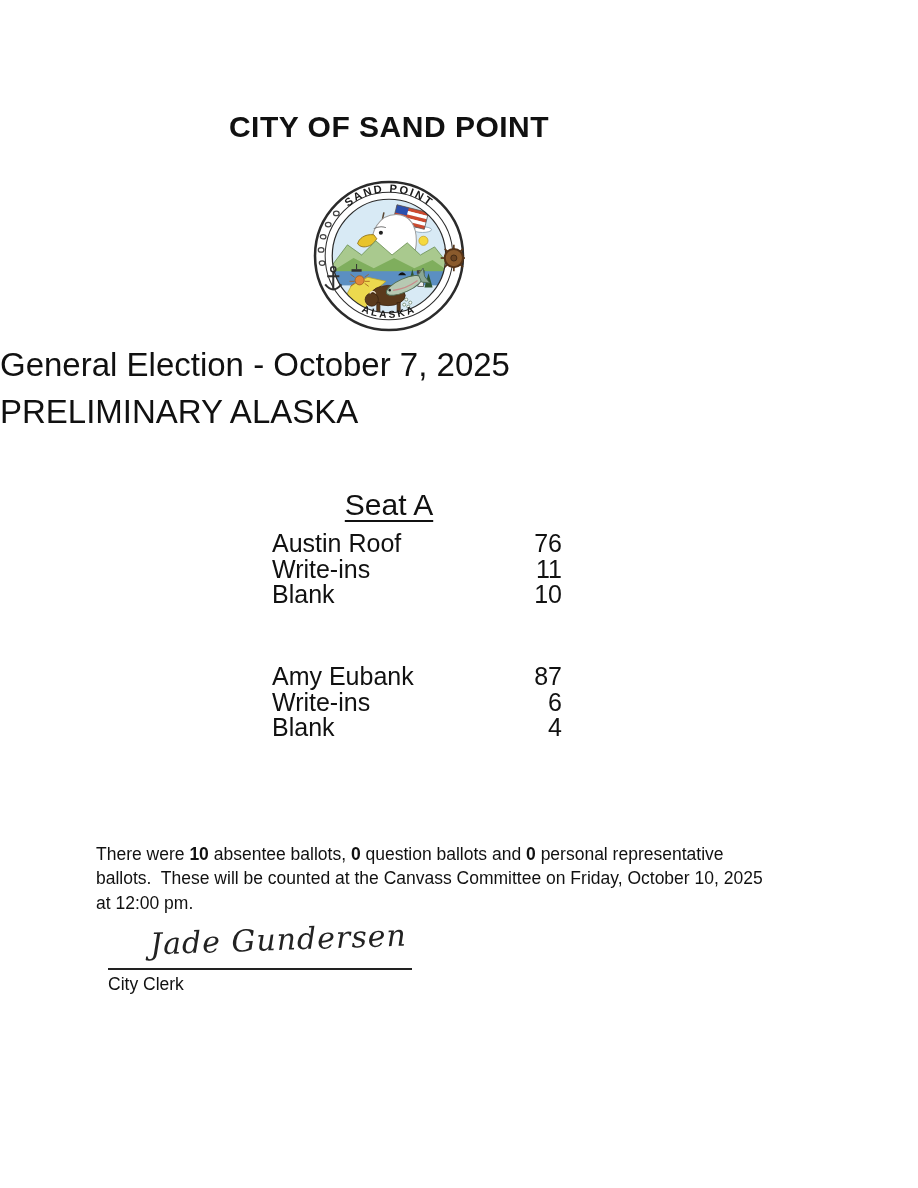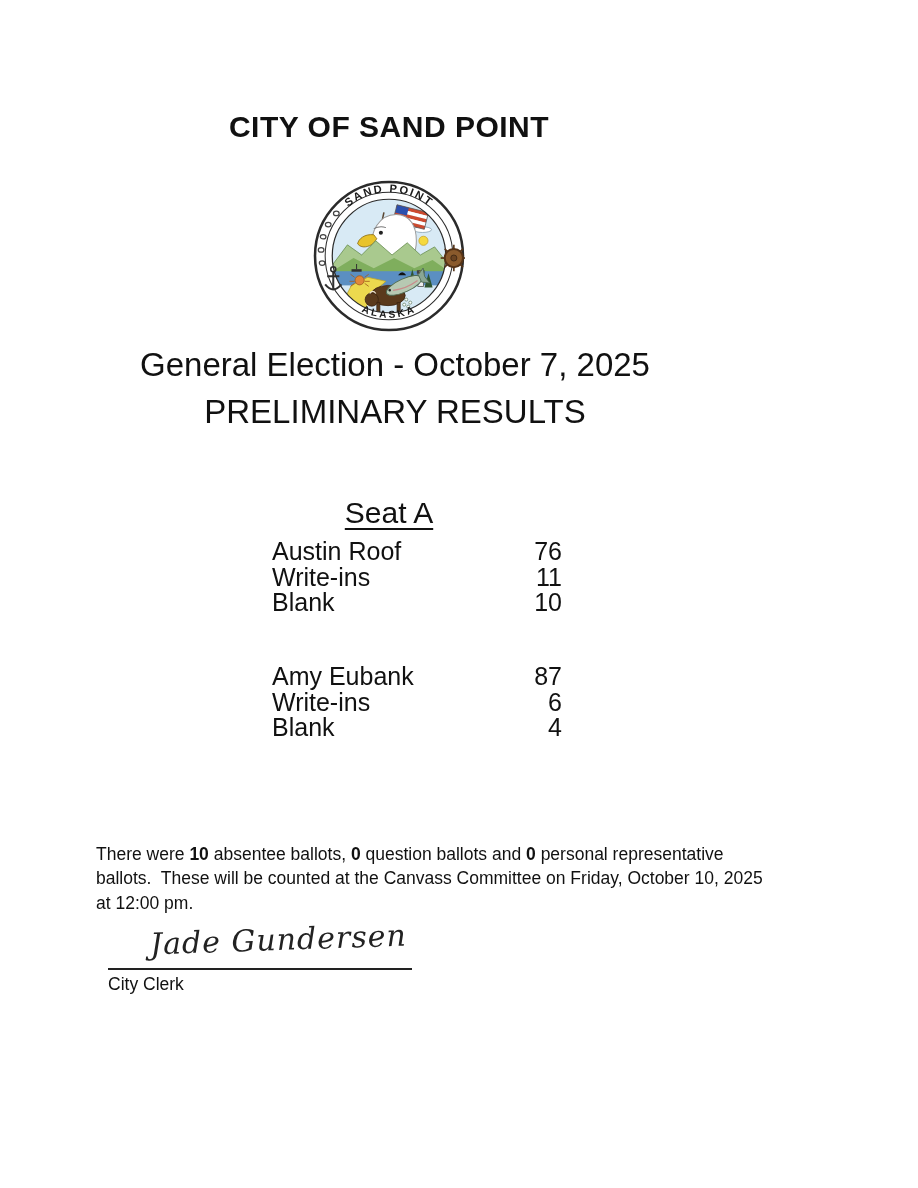--- a/index.html
+++ b/index.html
@@ -24,31 +24,30 @@
   .seal-wrap {
     position: absolute;
     top: 180px; left: 50%;
     transform: translateX(-50%);
     width: 152px; height: 152px;
   }
   .seal-wrap svg { width: 100%; height: 100%; display: block; }
   .subtitle {
     position: absolute;
     top: 341px; left: 0; width: 100%;
-    text-align: center;
+    text-align: left;
     font-size: 33px;
     font-weight: 400;
     line-height: 47px;
-    padding-left: 6px;
   }
   .seat { position: absolute; left: 0; width: 100%; }
   .seat-a { top: 488px; }
   .seat-c { top: 655px; }
   .seat-heading {
-    margin: 8px;
+    margin: 0;
     text-align: center;
     font-size: 30px;
     font-weight: 400;
     text-decoration: underline;
     text-decoration-thickness: 2px;
     text-underline-offset: 5px;
   }
   .seat-rows {
     margin: 9px 0 0 272px;
     width: 290px;
@@ -212,21 +211,21 @@
         <circle cx="139" cy="77" r="3" fill="#6b4422" stroke="#3c2512" stroke-width="0.8"></circle>
       </g>
 
       <text class="seal-ring-text" font-size="11" letter-spacing="2" text-anchor="middle"><textPath href="#arcTop" startOffset="50%">SAND POINT</textPath></text>
       <text class="seal-ring-text" font-size="10" letter-spacing="2.5" text-anchor="middle"><textPath href="#arcBottom" startOffset="50%">ALASKA</textPath></text>
     </svg>
   </div>
 
   <div class="subtitle">
     <div>General Election - October 7, 2025</div>
-    <div>PRELIMINARY RESULTS</div>
+    <div>PRELIMINARY ALASKA</div>
   </div>
 
   <section class="seat seat-a">
     <h2 class="seat-heading">Seat A</h2>
     <div class="seat-rows">
       <div class="seat-row">
         <span class="candidate">Austin Roof</span>
         <span class="votes">76</span>
       </div>
       <div class="seat-row">

